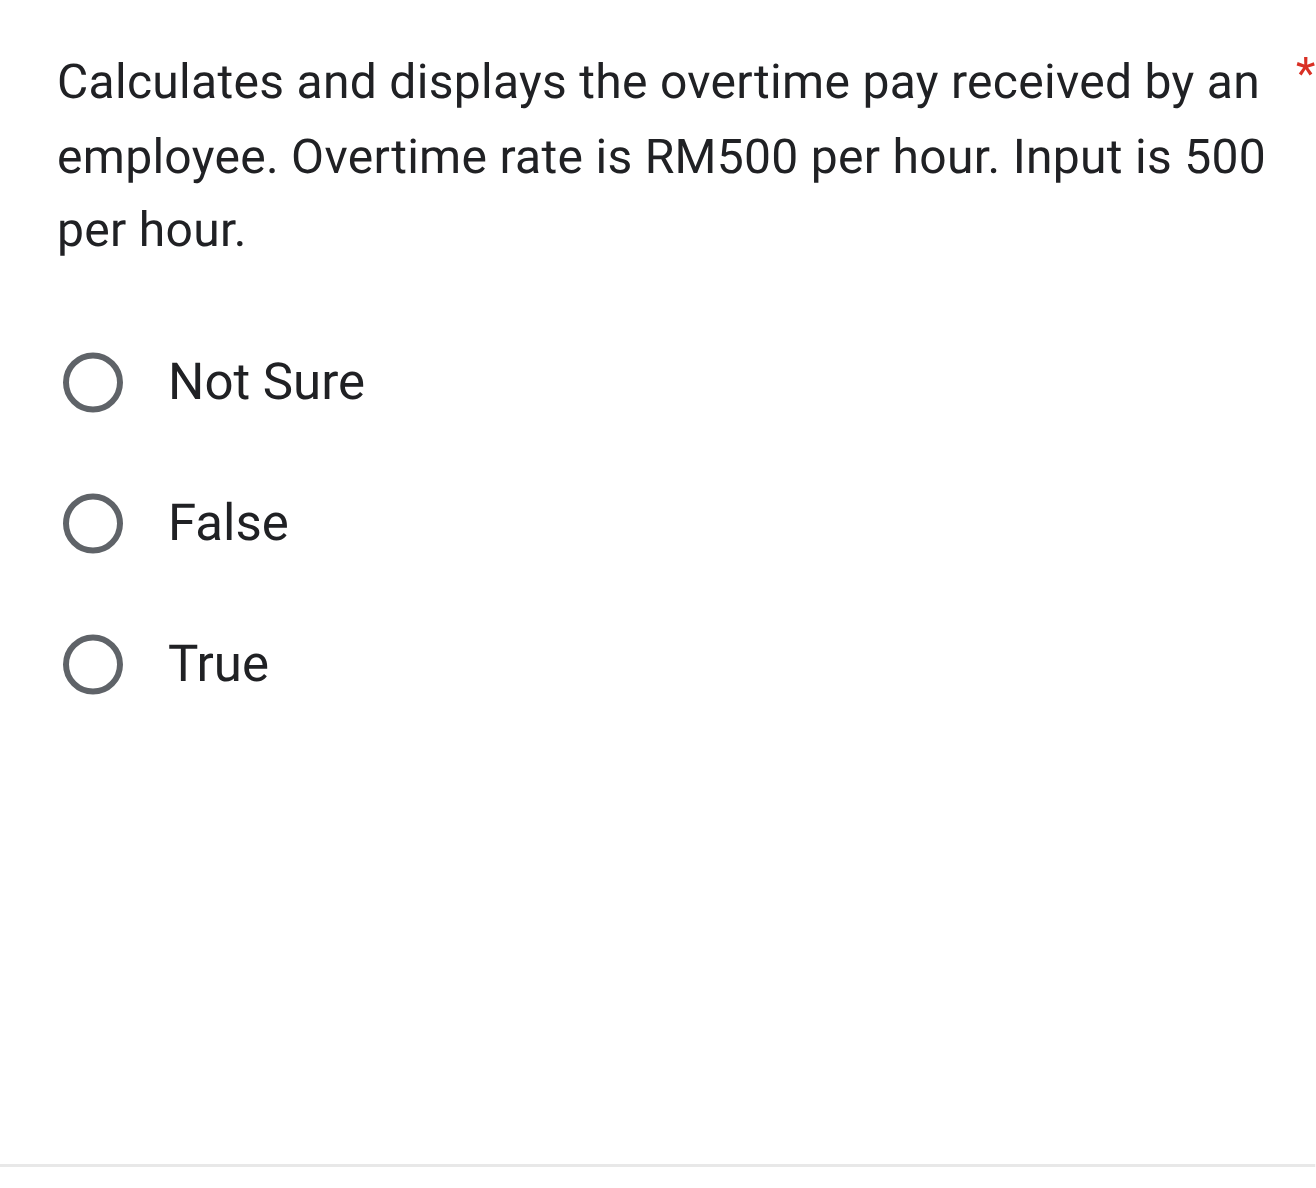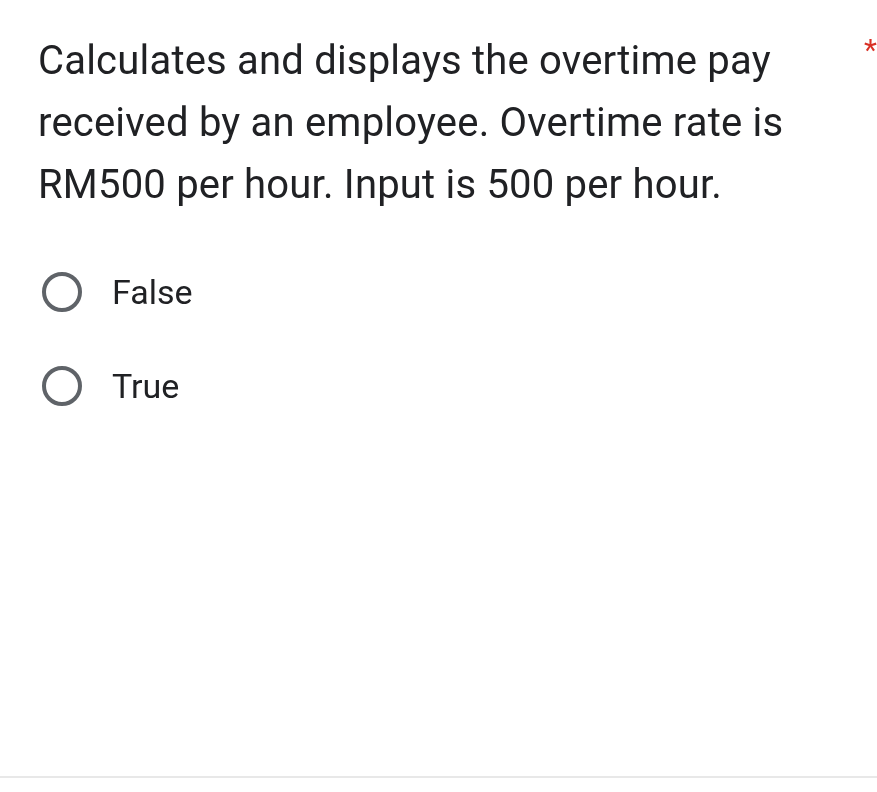--- a/index.html
+++ b/index.html
@@ -10,21 +10,21 @@
     body {
       font-family: 'Roboto', 'Segoe UI', Arial, sans-serif;
       background: #ffffff;
       width: 877px;
       height: 792px;
       padding: 30px 28px 0 38px;
       color: #202124;
       position: relative;
     }
     .question-text {
-      font-size: 40px;
+      font-size: 32px;
       line-height: 1.55;
       font-weight: 400;
       letter-spacing: 0.2px;
       color: #202124;
       margin-bottom: 56px;
     }
     .options {
       display: flex;
       flex-direction: column;
       gap: 54px;
@@ -69,20 +69,24 @@
 </head>
 <body>
 
 <div class="question-text">Calculates and displays the overtime pay received by an employee. Overtime rate is RM500 per hour. Input is 500 per hour.</div>
 
 <span class="required-marker">*</span>
 
 <div class="options">
   <label class="option">
     <span class="radio"></span>
+    <span class="option-label">Not Sure</span>
+  </label>
+  <label class="option">
+    <span class="radio"></span>
     <span class="option-label">False</span>
   </label>
   <label class="option">
     <span class="radio"></span>
     <span class="option-label">True</span>
   </label>
 </div>
 
 <div class="bottom-line"></div>
 

